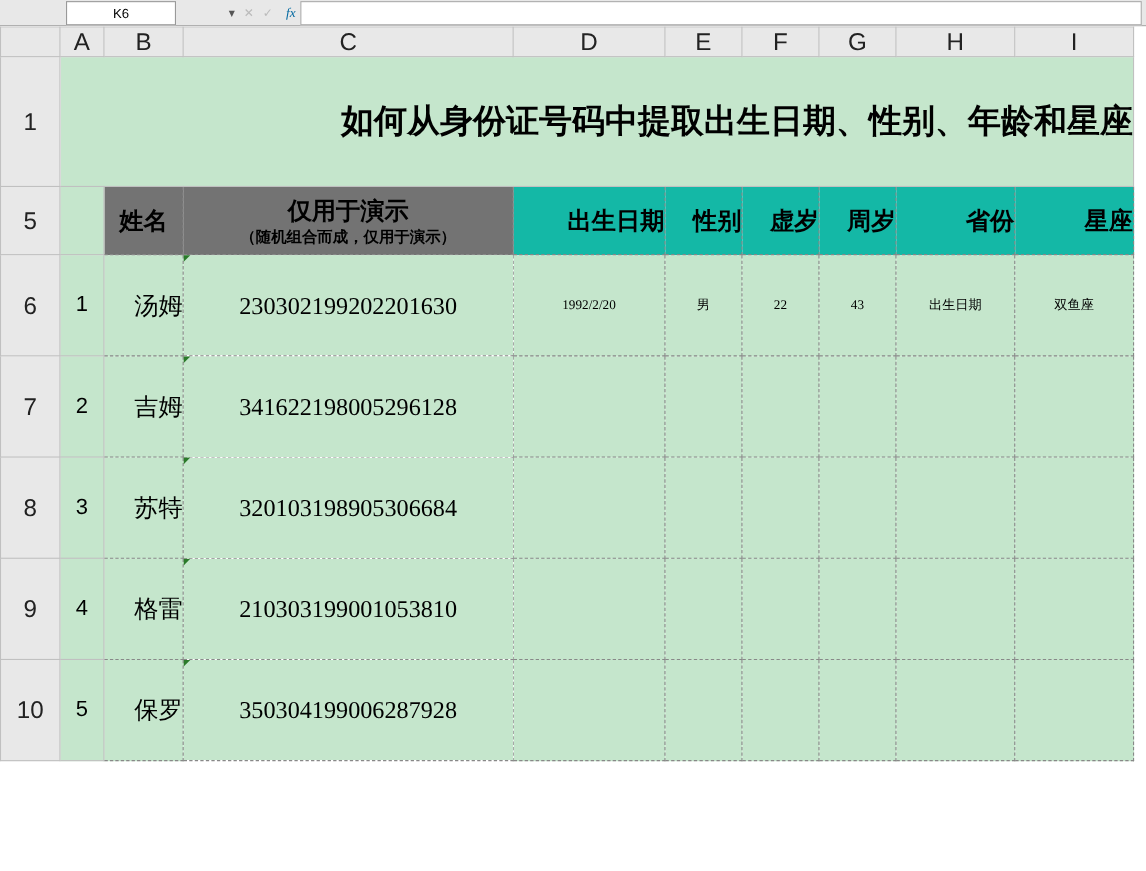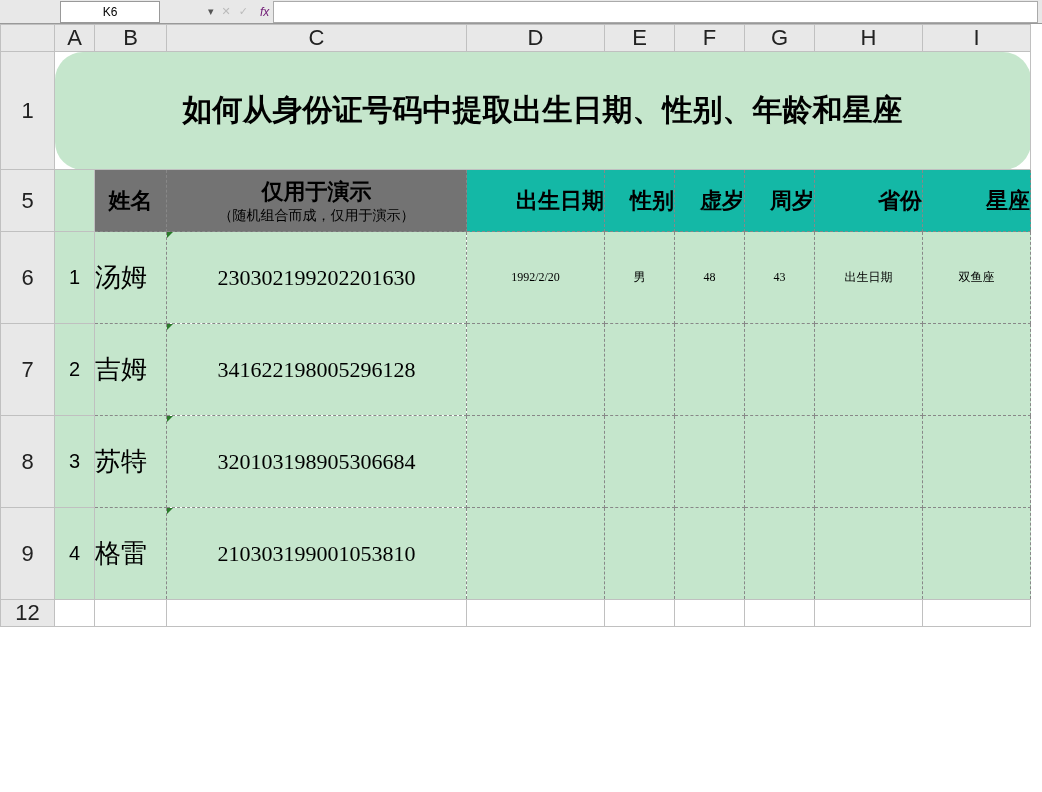--- a/index.html
+++ b/index.html
@@ -26,24 +26,24 @@
     }
     .name-box-icons {
       display: flex;
       align-items: center;
       gap: 8px;
       margin-left: 48px;
     }
     .name-box-icons span { font-size: 11px; color: #555; }
     .fx-label {
       font-style: italic;
-      font-family: Liberation Sans, sans-serif;
+      font-family: Liberation Serif, serif;
       font-size: 12px;
       margin-left: 12px;
-      color: #701a75;
+      color: #0369a1;
     }
     .formula-input {
       flex: 1;
       height: 22px;
       border: 1px solid #aaa;
       background: #fff;
       margin-left: 4px;
       margin-right: 4px;
     }
 
@@ -87,54 +87,53 @@
     .r1 { height: 118px; }
     .r5 { height: 62px; }
     .rdata { height: 92px; }
     .rsmall { height: 22px; }
 
     .green-bg { background: #c5e6cc; }
     .title-cell {
       font-size: 30px;
       font-weight: bold;
       font-family: Liberation Mono, monospace;
-      text-align: center;
+      text-align: right;
       padding-left: 6px;
       white-space: nowrap;
       overflow: hidden;
-      border-radius: 28px;
     }
     .hdr-blue {
       background: #737373;
       border: 1px dashed #888 !important;
       text-align: center;
       font-size: 22px;
       font-weight: bold;
     }
     .hdr-orange {
       background: #14b8a6;
       border: 1px dashed #888 !important;
       text-align: right;
       font-size: 22px;
       font-weight: bold;
     }
     .hdr-sub {
       font-size: 14px;
-      font-weight: normal;
+      font-weight: bold;
       display: block;
     }
     .cell-idx {
       text-align: center;
       font-size: 20px;
       font-family: Arial, sans-serif;
     }
     .cell-name {
       border: 1px dashed #888 !important;
-      text-align: left;
-      font-size: 26px;
+      text-align: right;
+      font-size: 22px;
     }
     .cell-id {
       border: 1px dashed #888 !important;
       text-align: center;
       padding-left: 6px;
       font-size: 22px;
       font-family: "SimSun", serif;
       position: relative;
     }
     .cell-id::before {
@@ -215,21 +214,21 @@
 
   </tbody>
       <tbody id="data-rows">
         <tr class="rdata">
           <th class="row-header">6</th>
           <td class="green-bg cell-idx">1</td>
           <td class="green-bg cell-name">汤姆</td>
           <td class="green-bg cell-id">230302199202201630</td>
           <td class="green-bg cell-out">1992/2/20</td>
           <td class="green-bg cell-out">男</td>
-          <td class="green-bg cell-out">48</td>
+          <td class="green-bg cell-out">22</td>
           <td class="green-bg cell-out">43</td>
           <td class="green-bg cell-out">出生日期</td>
           <td class="green-bg cell-out">双鱼座</td>
         </tr>
         <tr class="rdata">
           <th class="row-header">7</th>
           <td class="green-bg cell-idx">2</td>
           <td class="green-bg cell-name">吉姆</td>
           <td class="green-bg cell-id">341622198005296128</td>
           <td class="green-bg cell-out"></td>
@@ -256,30 +255,30 @@
           <td class="green-bg cell-idx">4</td>
           <td class="green-bg cell-name">格雷</td>
           <td class="green-bg cell-id">210303199001053810</td>
           <td class="green-bg cell-out"></td>
           <td class="green-bg cell-out"></td>
           <td class="green-bg cell-out"></td>
           <td class="green-bg cell-out"></td>
           <td class="green-bg cell-out"></td>
           <td class="green-bg cell-out"></td>
         </tr>
+        <tr class="rdata">
+          <th class="row-header">10</th>
+          <td class="green-bg cell-idx">5</td>
+          <td class="green-bg cell-name">保罗</td>
+          <td class="green-bg cell-id">350304199006287928</td>
+          <td class="green-bg cell-out"></td>
+          <td class="green-bg cell-out"></td>
+          <td class="green-bg cell-out"></td>
+          <td class="green-bg cell-out"></td>
+          <td class="green-bg cell-out"></td>
+          <td class="green-bg cell-out"></td>
+        </tr>
       </tbody>
 
   <tbody>
-  <tr class="rsmall">
-    <th class="row-header">12</th>
-    <td></td>
-          <td></td>
-          <td></td>
-          <td></td>
-          <td></td>
-          <td></td>
-          <td></td>
-          <td></td>
-          <td></td>
-  </tr>
 </tbody>
     </table>
 </div>
 
 </body></html>

